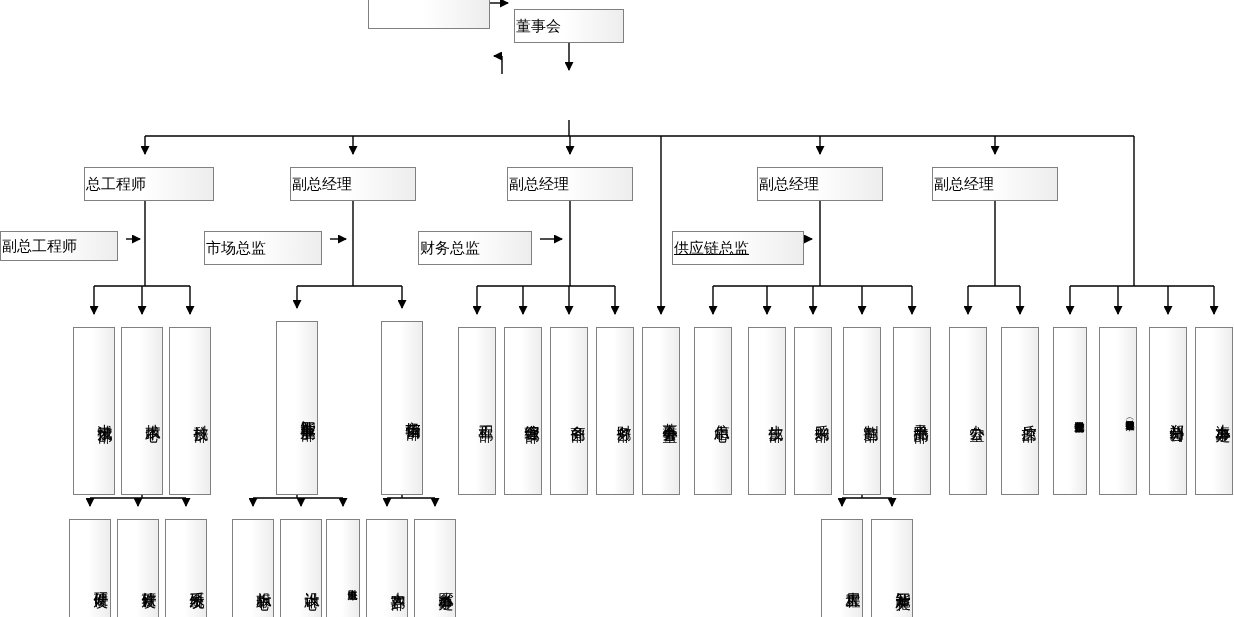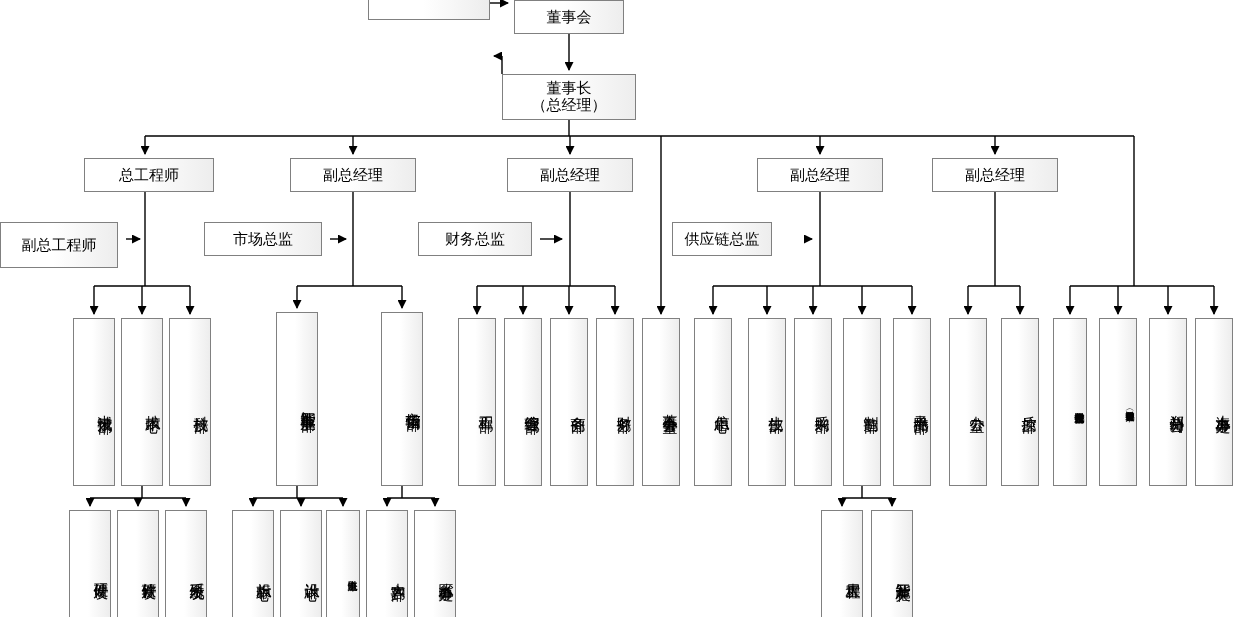--- a/index.html
+++ b/index.html
@@ -26,24 +26,25 @@
     pointer-events: none;
   }
   .node {
     position: absolute;
     box-sizing: border-box;
     border: 1px solid #808080;
     background: linear-gradient(to right, #ffffff 0%, #ffffff 45%, #ededed 100%);
     display: flex;
     align-items: center;
     justify-content: center;
-    text-align: center;
+    text-align: left;
     color: #000000;
     line-height: 1.12;
     overflow: hidden;
+    margin-top: 9px;
   }
   .node .lbl {
     display: block;
     width: 100%;
     padding: 0 1px;
   }
   
   .h {
     font-size: 15px;
   }
@@ -168,51 +169,45 @@
       <path d="M892,498 L892,506" marker-end="url(#arr)"></path>
     </g>
   </svg>
 
 <div class="node h" style="left: 368px; top: -14px; width: 122px; height: 34px;">
       <span class="lbl"></span>
     </div>
     <div class="node h" style="left: 514px; top: 0px; width: 110px; height: 34px;">
       <span class="lbl">董事会</span>
     </div>
-    <div class="node h" style="left: 502px; top: 74px; width: 134px; height: 46px;">
-      <span class="lbl">
-        <div>董事长</div>
-        <div>（总经理）</div>
-      </span>
-    </div>
     <div class="node h" style="left: 84px; top: 158px; width: 130px; height: 34px;">
       <span class="lbl">总工程师</span>
     </div>
     <div class="node h" style="left: 290px; top: 158px; width: 126px; height: 34px;">
       <span class="lbl">副总经理</span>
     </div>
     <div class="node h" style="left: 507px; top: 158px; width: 126px; height: 34px;">
       <span class="lbl">副总经理</span>
     </div>
     <div class="node h" style="left: 757px; top: 158px; width: 126px; height: 34px;">
       <span class="lbl">副总经理</span>
     </div>
     <div class="node h" style="left: 932px; top: 158px; width: 126px; height: 34px;">
       <span class="lbl">副总经理</span>
     </div>
-    <div class="node h" style="left: 0px; top: 222px; width: 118px; height: 46px;">
+    <div class="node h" style="left: 0px; top: 222px; width: 118px; height: 30px;">
       <span class="lbl">副总工程师</span>
     </div>
     <div class="node h" style="left: 418px; top: 222px; width: 114px; height: 34px;">
       <span class="lbl">财务总监</span>
     </div>
     <div class="node h" style="left: 204px; top: 222px; width: 118px; height: 34px;">
       <span class="lbl">市场总监</span>
     </div>
-    <div class="node h" style="left: 672px; top: 222px; width: 100px; height: 34px;">
+    <div class="node h" style="left: 672px; top: 222px; width: 132px; height: 34px; text-decoration: underline;">
       <span class="lbl">供应链总监</span>
     </div>
     <div class="node v" style="left: 73px; top: 318px; width: 42px; height: 168px;">
       <span class="lbl">中试技术部</span>
     </div>
     <div class="node v" style="left: 121px; top: 318px; width: 42px; height: 168px;">
       <span class="lbl">技术中心</span>
     </div>
     <div class="node v" style="left: 169px; top: 318px; width: 42px; height: 168px;">
       <span class="lbl">科技部</span>

